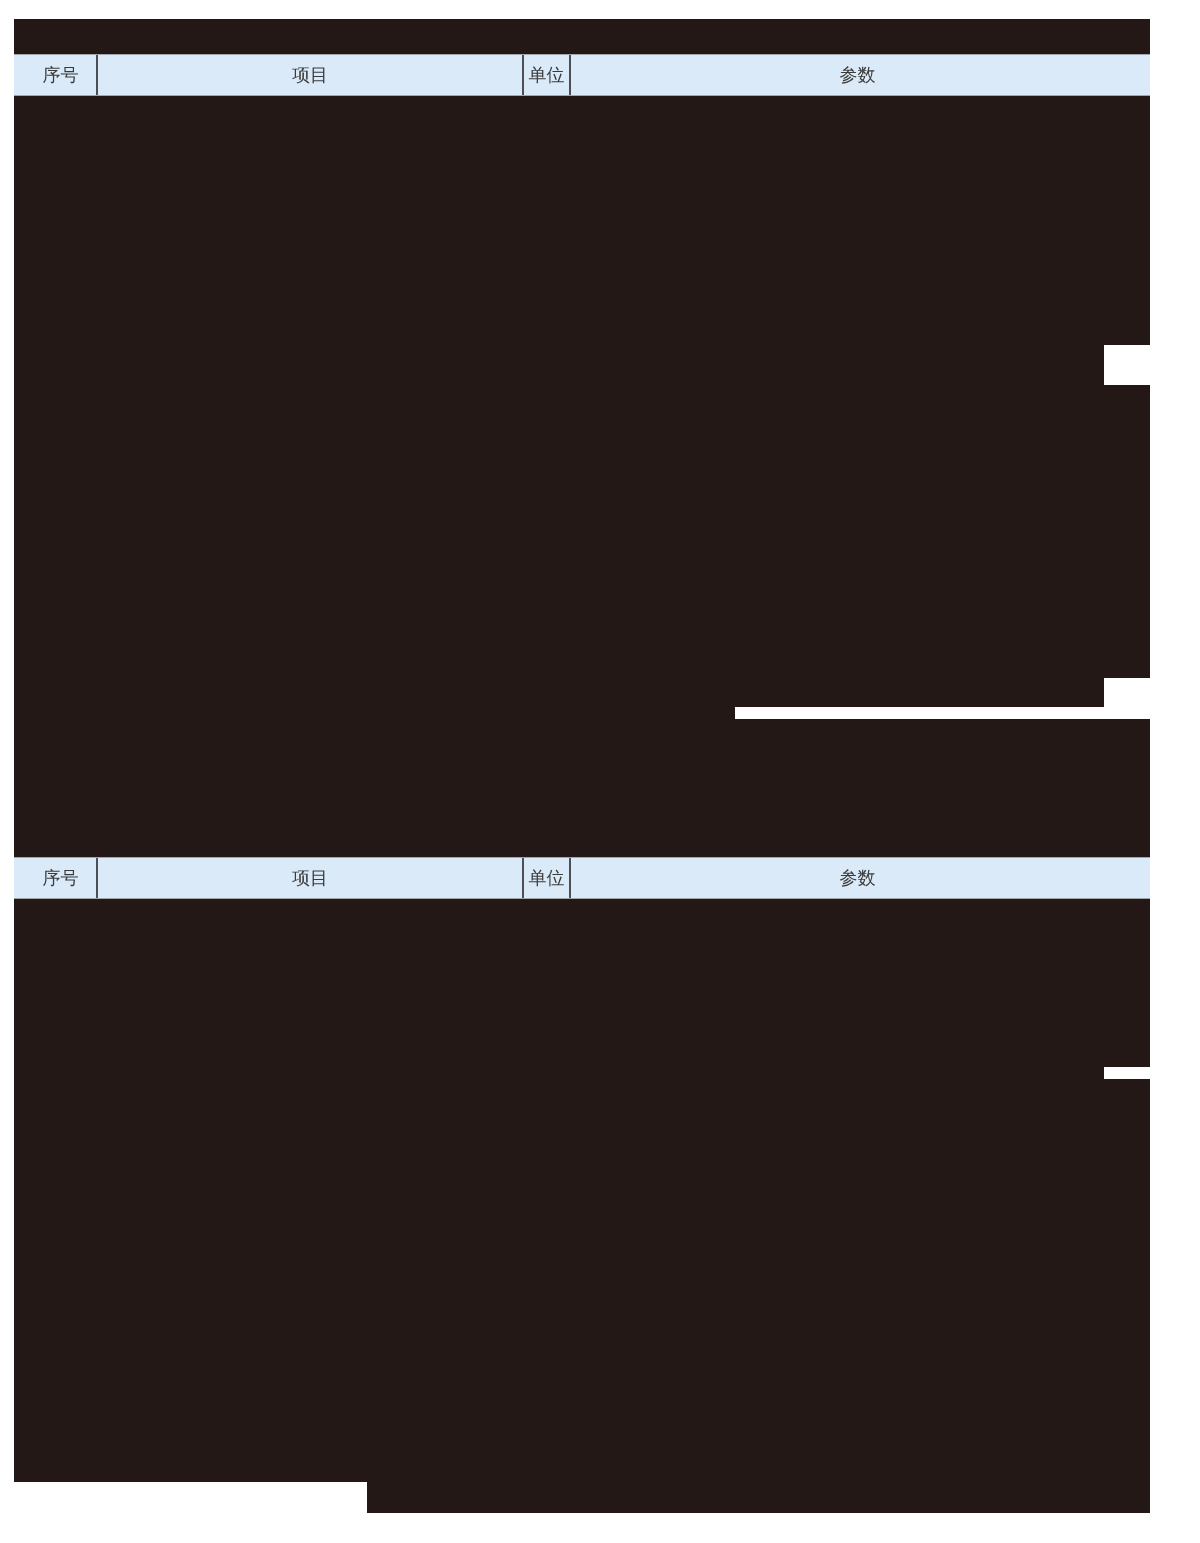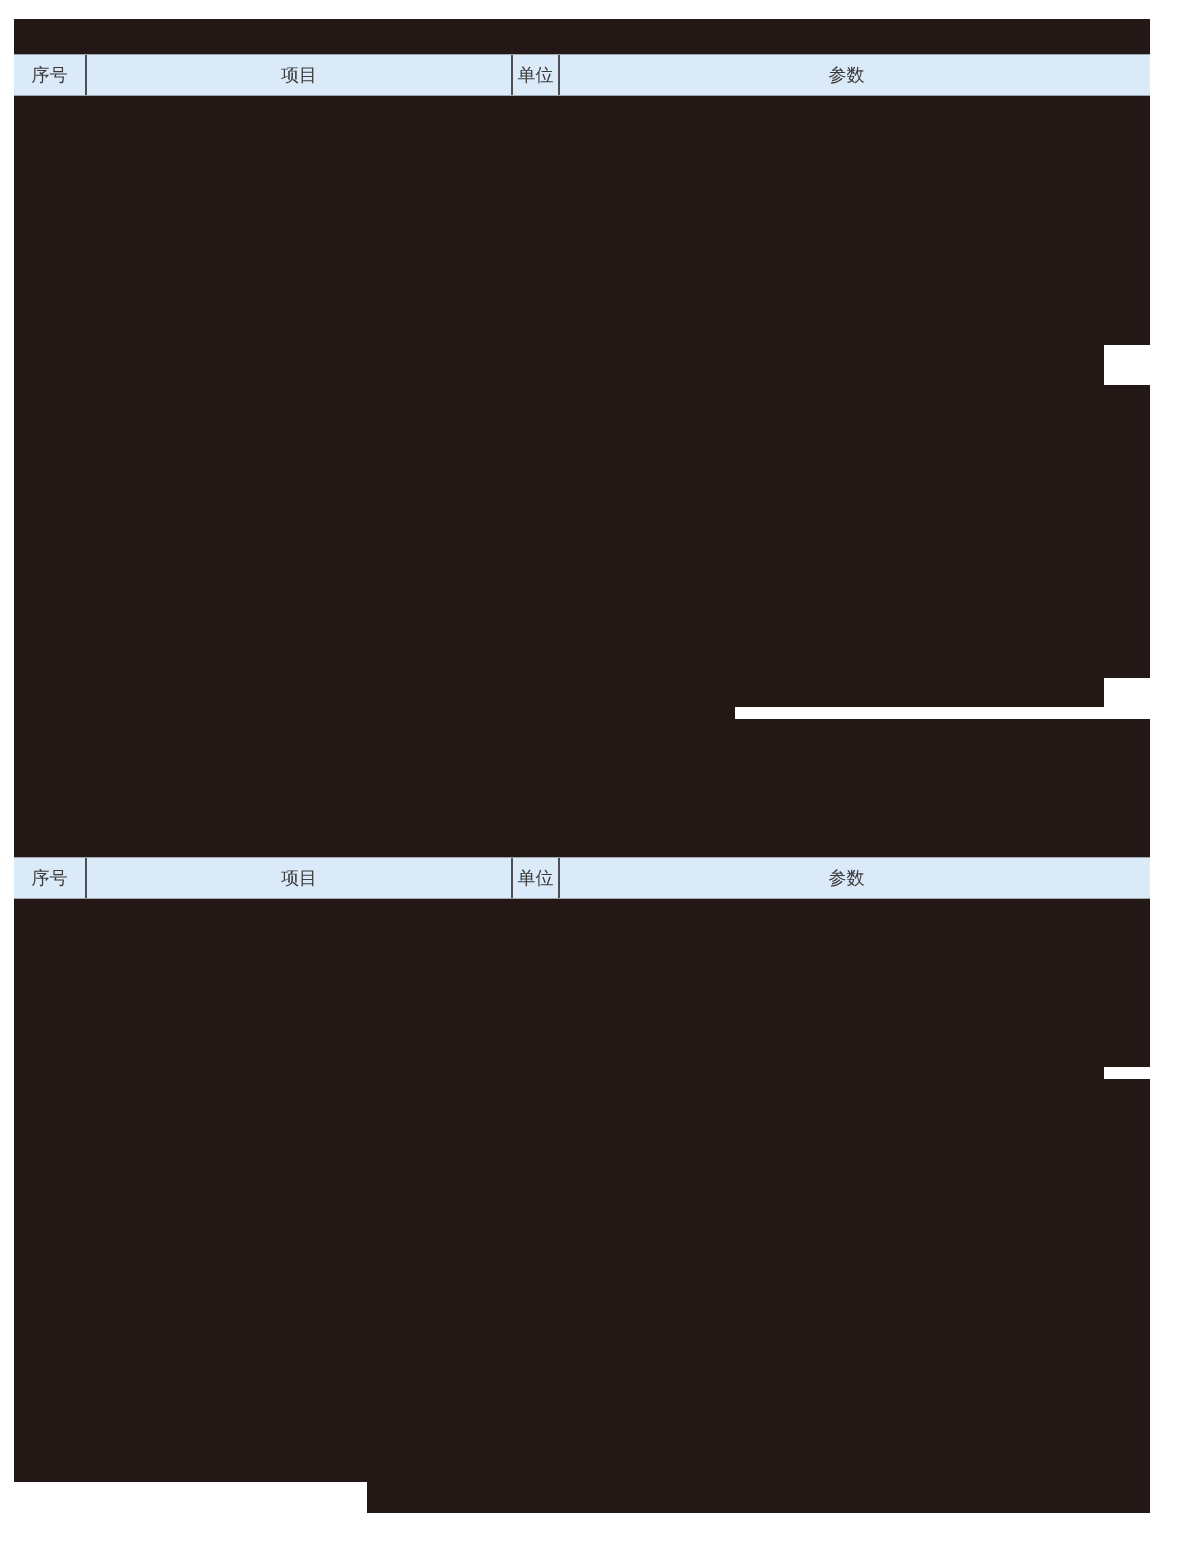--- a/index.html
+++ b/index.html
@@ -51,21 +51,21 @@
     height: 40px;
     line-height: 40px;
     text-align: center;
     font-size: 18px;
     color: var(--header-text, #3a3a3a);
     border-right: 2px solid var(--separator, #4d4f54);
     overflow: hidden;
     white-space: nowrap;
   }
   .hcell.last { border-right: none; }
-  .w-seq   { width: 73px; }
+  .w-seq   { width: 73px; margin-left: 11px; }
   .w-item  { width: 426px; }
   .w-unit  { width: 47px; }
   .w-param { width: 565px; padding-left: 8px; }
 </style>
 </head>
 <body>
 
 <div class="page">
 
   <div class="redaction band-top"></div>

